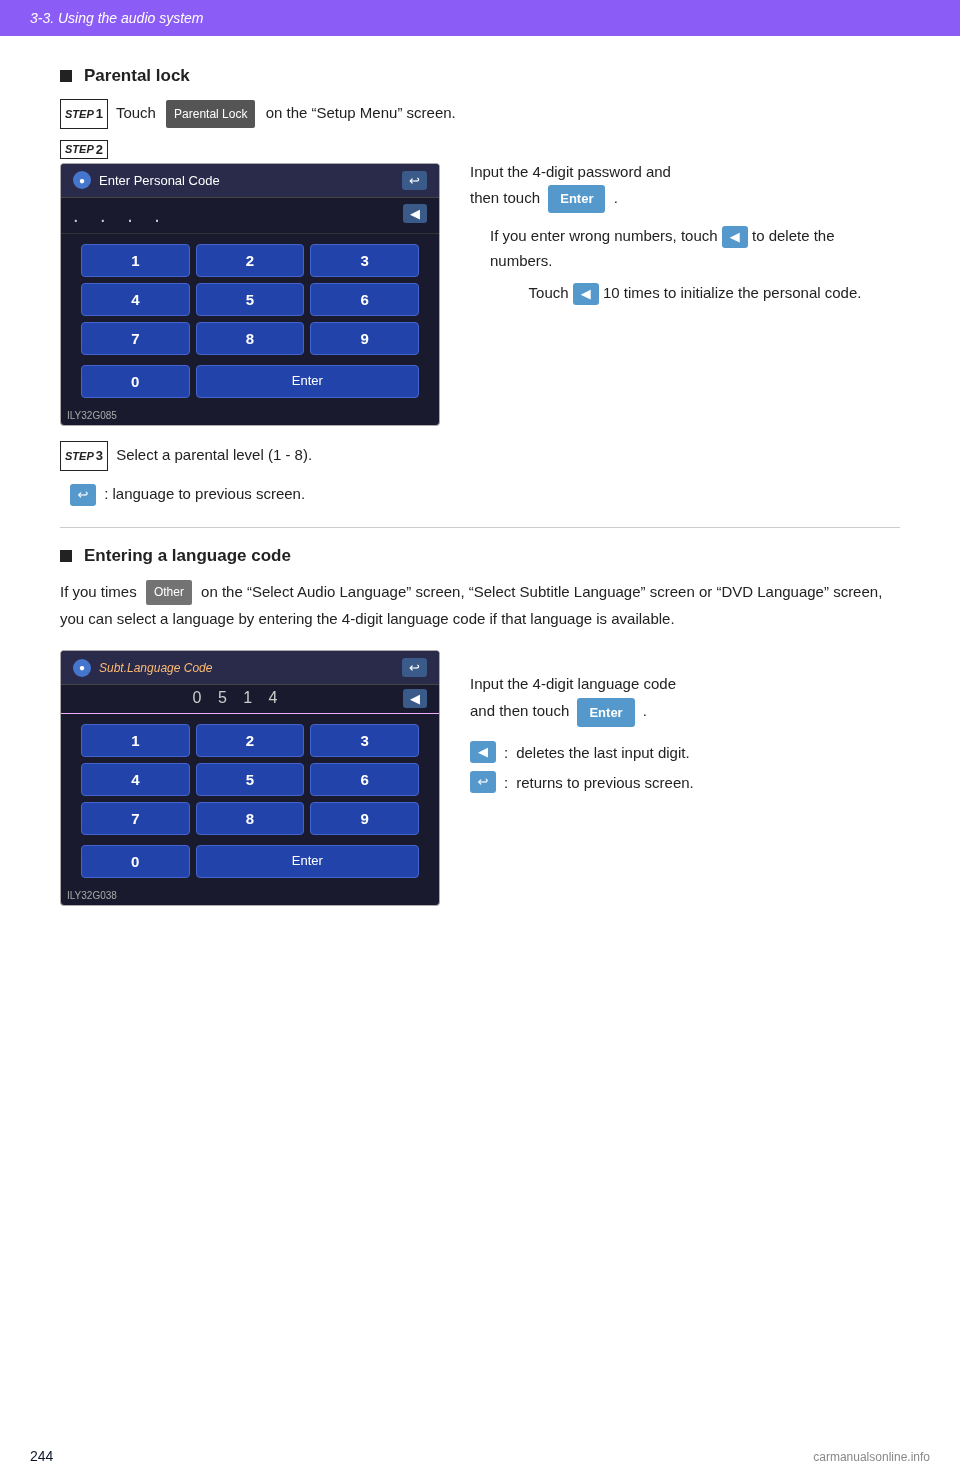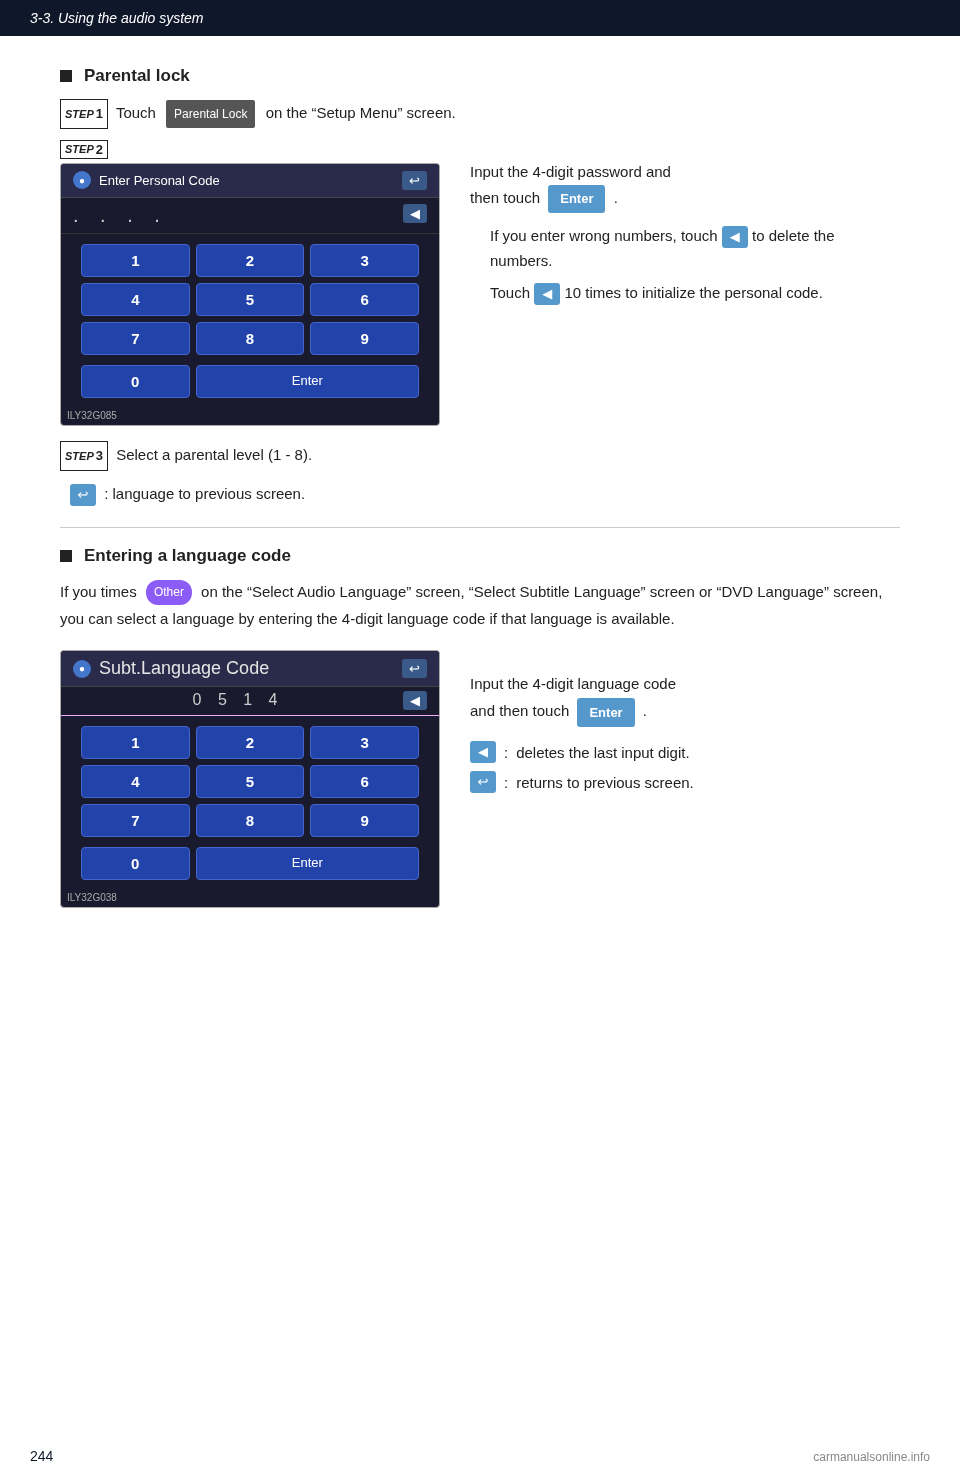--- a/index.html
+++ b/index.html
@@ -5,21 +5,21 @@
     * { margin: 0; padding: 0; box-sizing: border-box; }
     body {
       width: 960px;
       min-height: 1484px;
       background: #fff;
       font-family: Arial, sans-serif;
       font-size: 15px;
       color: #222;
     }
     .header {
-      background: #0f172a;
+      background: #8b5cf6;
       padding: 10px 30px;
       color: #fff;
       font-size: 14px;
       font-style: italic;
     }
     .content {
       padding: 30px 60px 60px 60px;
     }
     .section-title {
       font-size: 17px;
@@ -70,25 +70,25 @@
       background: #5599cc;
       color: #fff;
       font-size: 13px;
       font-weight: bold;
       padding: 3px 12px;
       border-radius: 3px;
       vertical-align: middle;
     }
     .btn-other {
       display: inline-block;
-      background: #8b5cf6;
+      background: #737373;
       color: #fff;
       font-size: 12px;
       padding: 2px 8px;
-      border-radius: 12px;
+      border-radius: 2px;
       vertical-align: middle;
     }
     .step1-line {
       margin-bottom: 10px;
       line-height: 2;
     }
     .step2-block {
       display: flex;
       gap: 30px;
       margin-bottom: 14px;
@@ -357,21 +357,21 @@
           <span>then touch</span>
           <span class="btn-enter" style="margin: 0 4px;">Enter</span>
           <span>.</span>
         </div>
         <div class="note-block">
           <div style="margin-top:10px;">
             <span>If you enter wrong numbers, touch</span>
             <span class="back-arrow-icon">◀</span>
             <span>to delete the numbers.</span>
           </div>
-          <div style="margin-top:6px;">
+          <div style="margin-top:6px;text-align:center;">
             <span>Touch</span>
             <span class="back-arrow-icon">◀</span>
             <span>10</span>
             <span>times to initialize the personal code.</span>
           </div>
         </div>
       </div>
     </div>
 
     <div class="step3-line">
@@ -401,21 +401,21 @@
       <span class="btn-other" style="margin: 0 5px;">Other</span>
       <span>on the “Select Audio Language” screen, “Select Subtitle Language” screen or “DVD Language” screen, you can select a language by entering the 4-digit language code if that language is available.</span>
     </div>
 
     <div class="language-block">
 
       <div>
         <div class="screen-img">
           <div class="screen-header">
             <span class="screen-header-icon">●</span>
-            <span style="color:#e5e5e5; font-size:18px;">Subt.Language Code</span>
+            <span style="color:#fdba74; font-size:12px;font-style:italic;">Subt.Language Code</span>
             <button class="screen-nav-btn">↩</button>
           </div>
           <div class="screen-num-display">
             <span>0 5 1 4</span>
             <button class="screen-back-btn">◀</button>
           </div>
 
           <div class="keypad">
             <div class="keypad-btn">1</div>
             <div class="keypad-btn">2</div>

